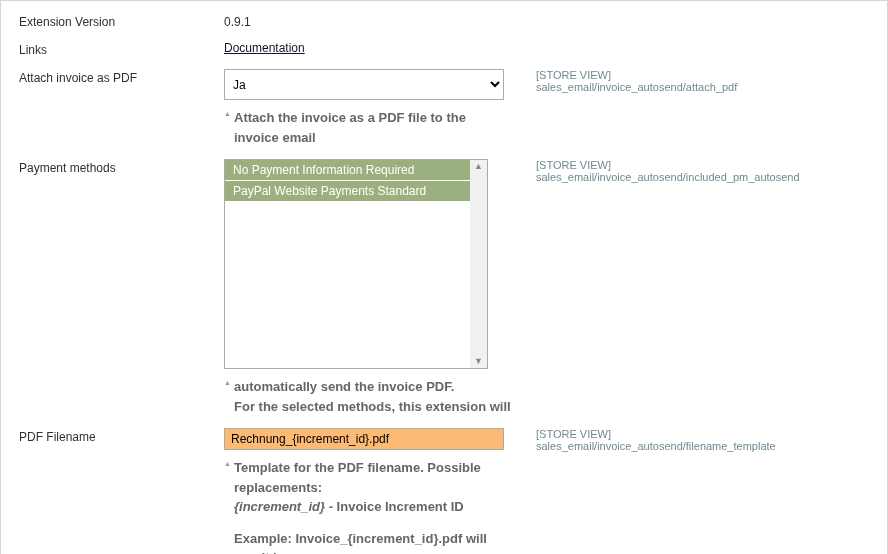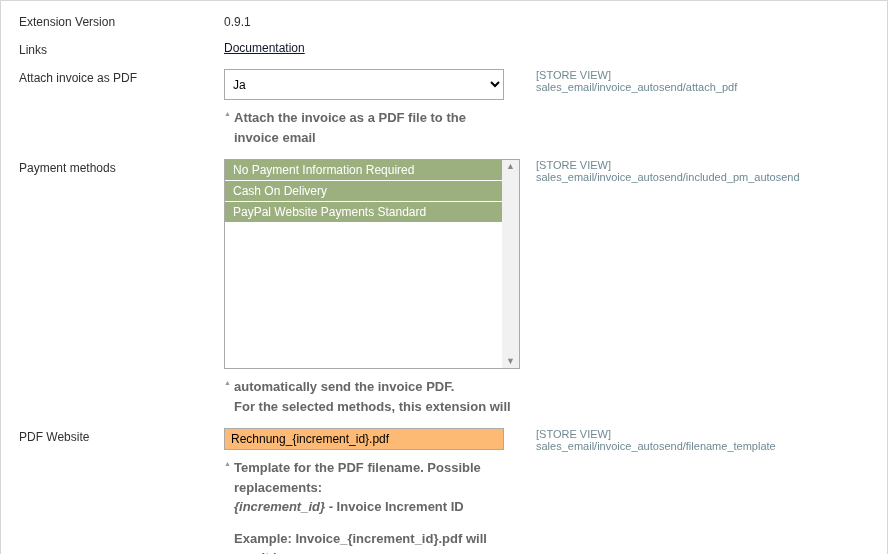--- a/index.html
+++ b/index.html
@@ -73,21 +73,21 @@
   }
   input[type="text"].single {
     width: 280px;
     height: 22px;
     border: 1px solid #aaa;
     background: #fdba74;
     padding: 1px 6px;
     font-size: 12px;
   }
   .multi-wrap {
-    width: 296px;
+    width: 264px;
     height: 210px;
     border: 1px solid #aaa;
     background: #fff;
     position: relative;
     display: flex;
     flex-direction: column;
   }
   .multi-list {
     flex: 1;
     overflow: hidden;
@@ -180,42 +180,41 @@
       </div>
     </div>
 
     <div class="row">
       <div class="label-col">Payment methods</div>
       <div class="input-col">
         <div class="multi-wrap">
           <div class="multi-list">
             <div class="multi-items">
               <div class="multi-item">No Payment Information Required</div>
-              <div class="multi-item">Cash On Delivery</div>
               <div class="multi-item">PayPal Website Payments Standard</div>
             </div>
             <div class="multi-scroll">
               <span>▲</span>
               <span>▼</span>
             </div>
           </div>
         </div>
         <div class="hint">
           <span class="hint-line">automatically send the invoice PDF.</span>
           <span class="hint-line">For the selected methods, this extension will</span>
         </div>
       </div>
       <div class="scope-col">
         <div class="scope-label">[STORE VIEW]</div>
         <div class="scope-path">sales_email/invoice_autosend/included_pm_autosend</div>
       </div>
     </div>
 
     <div class="row">
-      <div class="label-col">PDF Website</div>
+      <div class="label-col">PDF Filename</div>
       <div class="input-col">
         <input type="text" class="single" value="Rechnung_{increment_id}.pdf" style="">
         <div class="hint">
           <span class="hint-line">Template for the PDF filename. Possible</span>
           <span class="hint-line">replacements:</span>
           <span class="hint-line"><span class="hint-italic">{increment_id}</span><span> - Invoice Increment ID</span></span>
           <span class="hint-line hint-block2">Example: Invoice_{increment_id}.pdf will result in</span>
           <span class="hint-line">Invoice_10000123.pdf</span>
         </div>
       </div>

